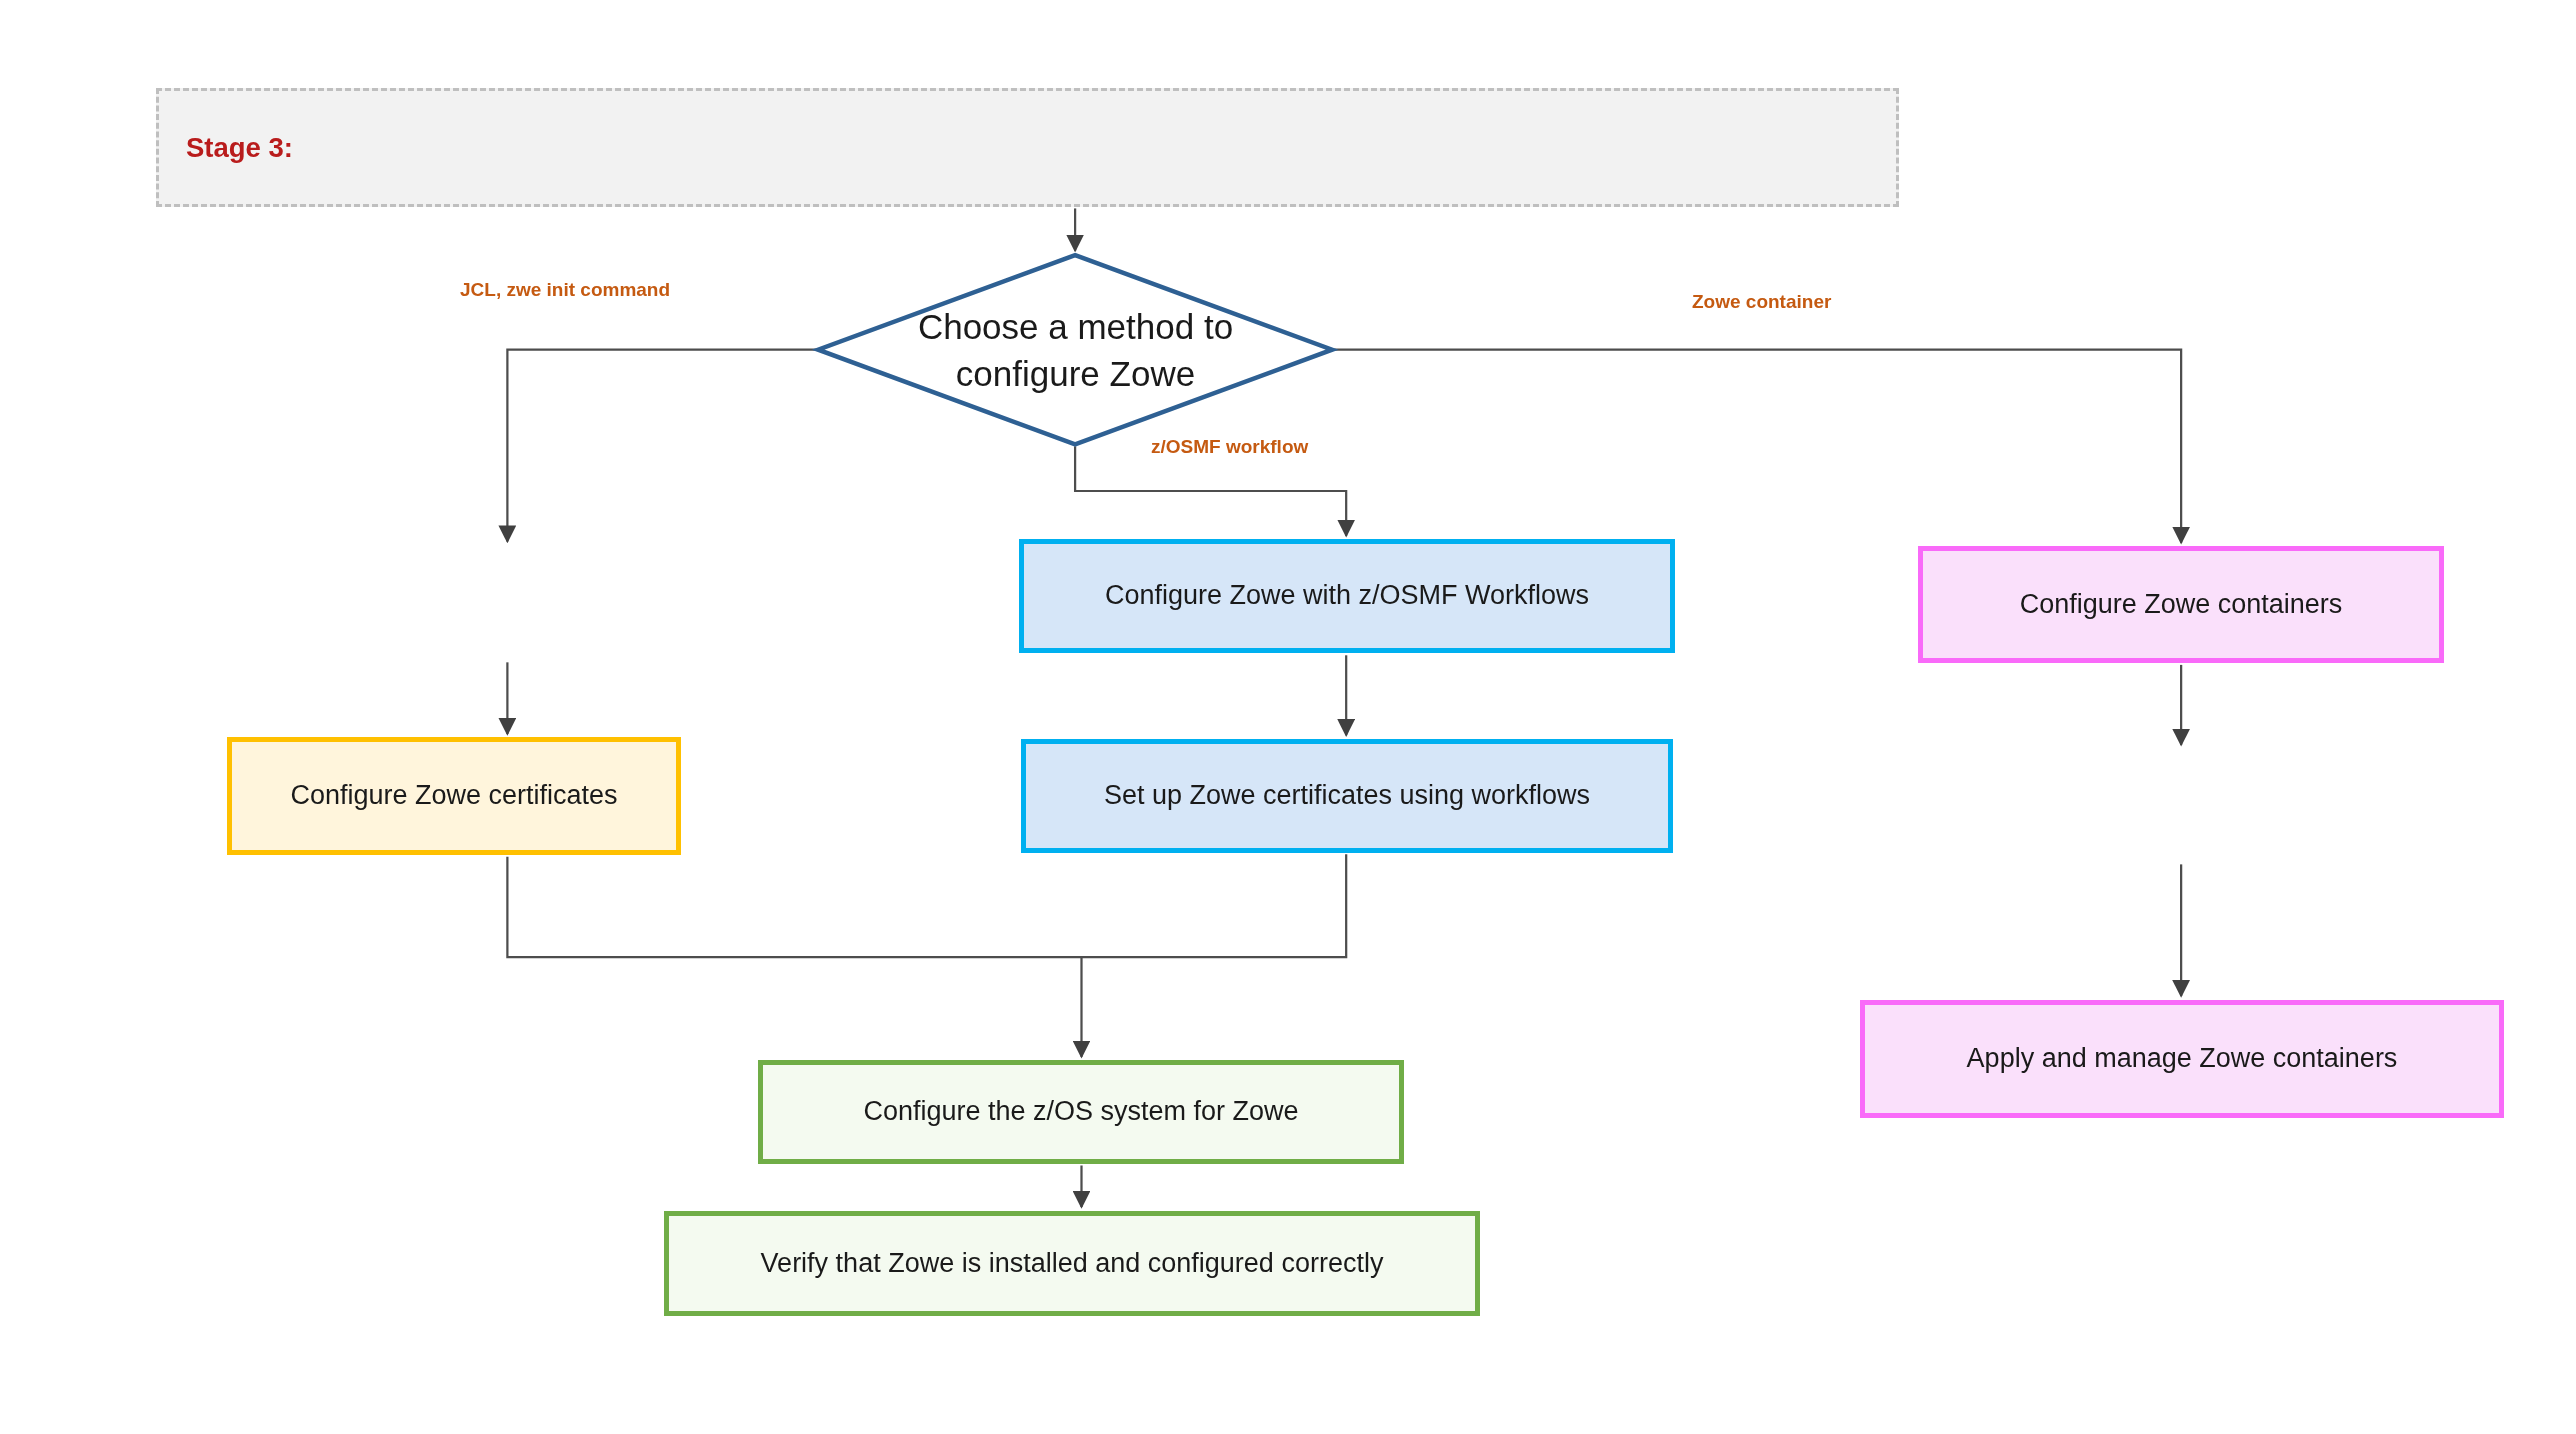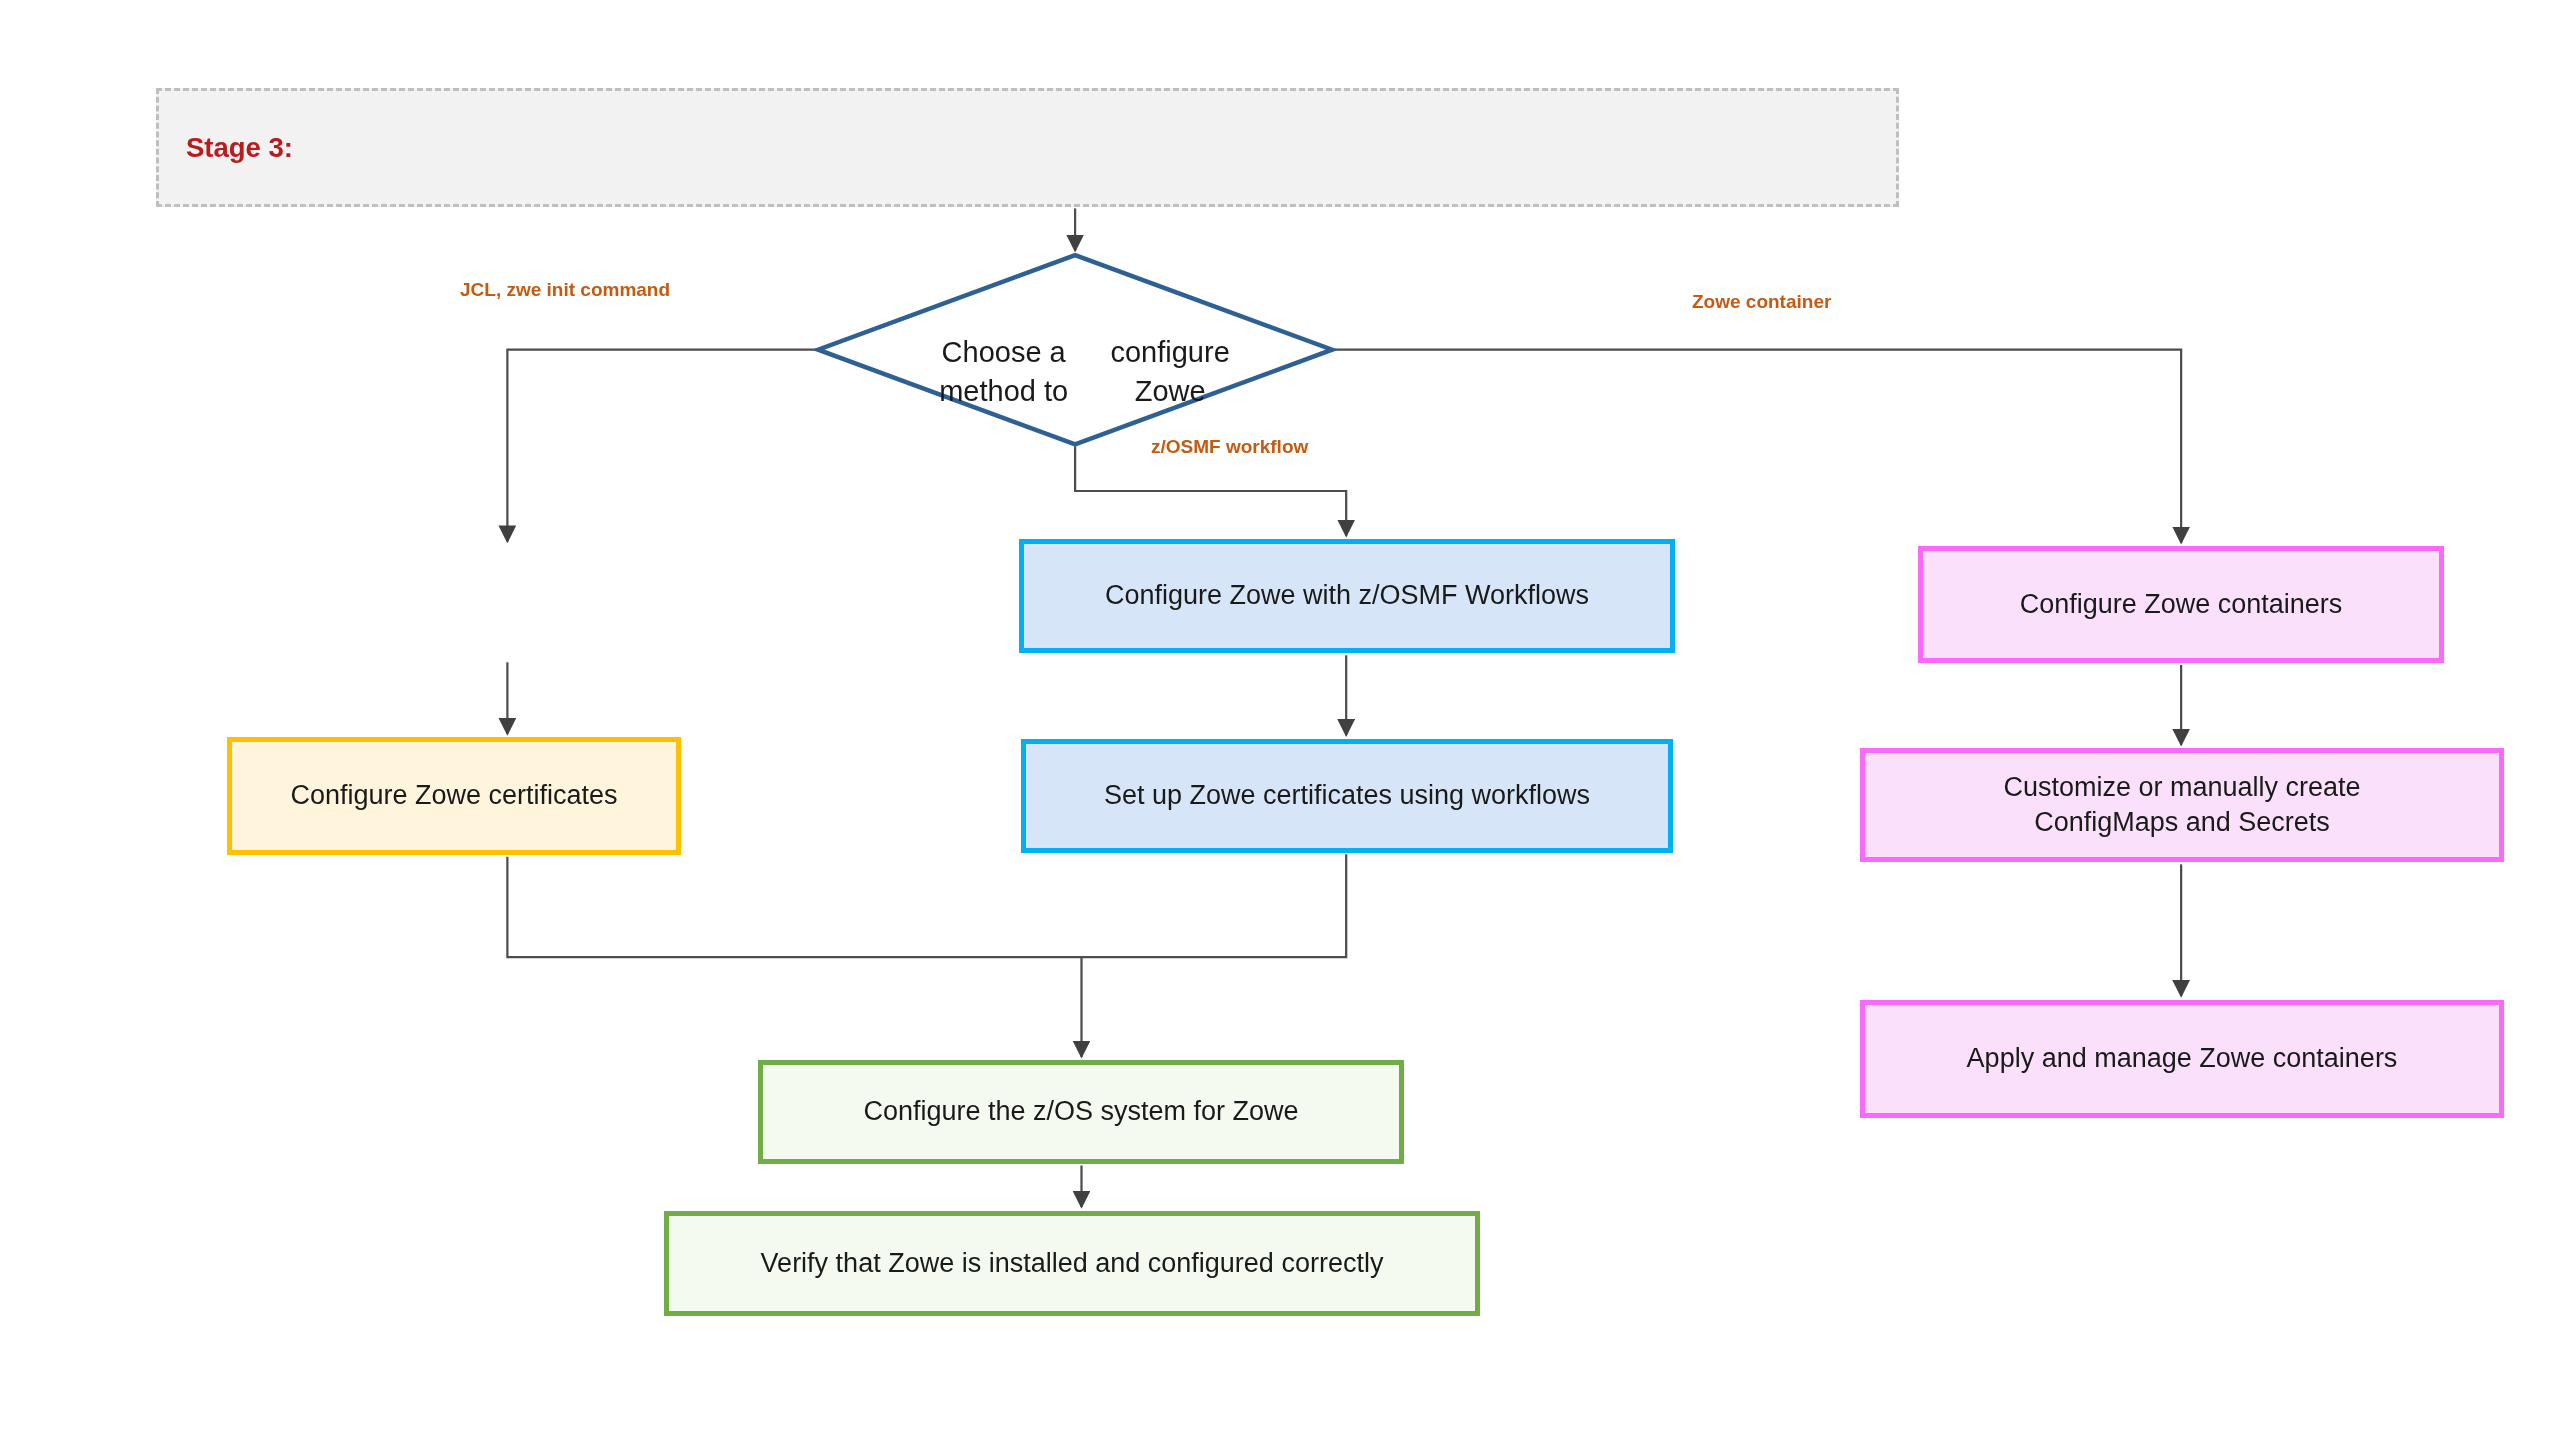--- a/index.html
+++ b/index.html
@@ -46,25 +46,25 @@
     padding-left: 27px;
     font-size: 27.5px;
     font-weight: bold;
     line-height: 1.45;
     color: #b91c1c;
   }
 
   .decision-text {
     position: absolute;
     display: flex;
-    flex-direction: row;
-    align-items: flex-end;
+    flex-direction: column;
+    align-items: center;
     justify-content: center;
     text-align: center;
-    font-size: 29px;
+    font-size: 35px;
     line-height: 1.35;
     color: #1a1a1a;
   }
 
   .branch-label {
     position: absolute;
     font-size: 19px;
     font-weight: bold;
     color: var(--label-color, #C55A11);
     text-align: left;
@@ -110,23 +110,19 @@
   <div class="branch-label" style="left:460px; top:279px; width:365px;">JCL, zwe init command</div>
   <div class="branch-label" style="left:1151px; top:436px; width:281px;">z/OSMF workflow</div>
   <div class="branch-label" style="left:1692px; top:291px; width:269px;">Zowe container</div>
 
   <div class="node manual" style="left:227px; top:737px; width:454px; height:118px;">Configure Zowe certificates</div>
 
   <div class="node workflow" style="left:1019px; top:539px; width:656px; height:114px;">Configure Zowe with z/OSMF Workflows</div>
   <div class="node workflow" style="left:1021px; top:739px; width:652px; height:114px;">Set up Zowe certificates using workflows</div>
 
   <div class="node container-node" style="left:1918px; top:546px; width:526px; height:117px;">Configure Zowe containers</div>
-  <div class="node container-node" style="left:1860px; top:748px; width:644px; height:114px;">
-    <span class="line">Customize or manually create</span>
-    <span class="line">ConfigMaps and Secrets</span>
-  </div>
   <div class="node container-node" style="left:1860px; top:1000px; width:644px; height:118px;">Apply and manage Zowe containers</div>
 
   <div class="node shared" style="left:758px; top:1060px; width:646px; height:104px;">Configure the z/OS system for Zowe</div>
   <div class="node shared" style="left:664px; top:1211px; width:816px; height:105px;">Verify that Zowe is installed and configured correctly</div>
 
 </div>
 
 
 </body></html>

